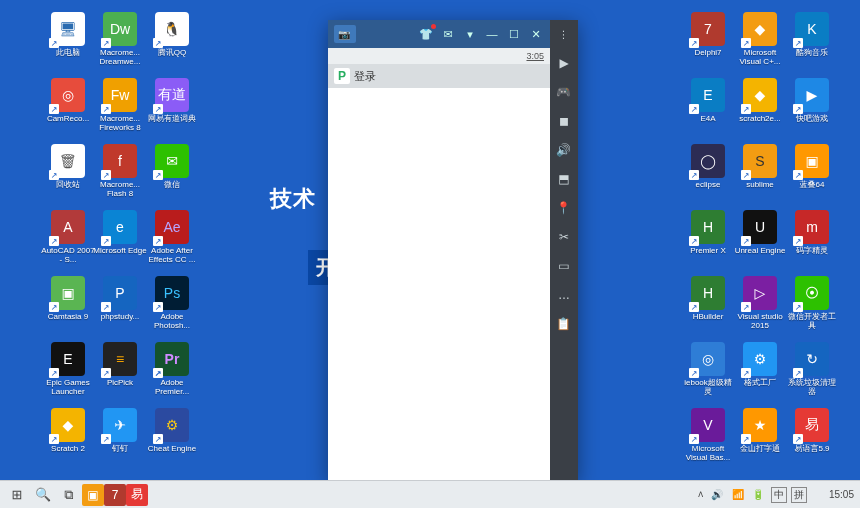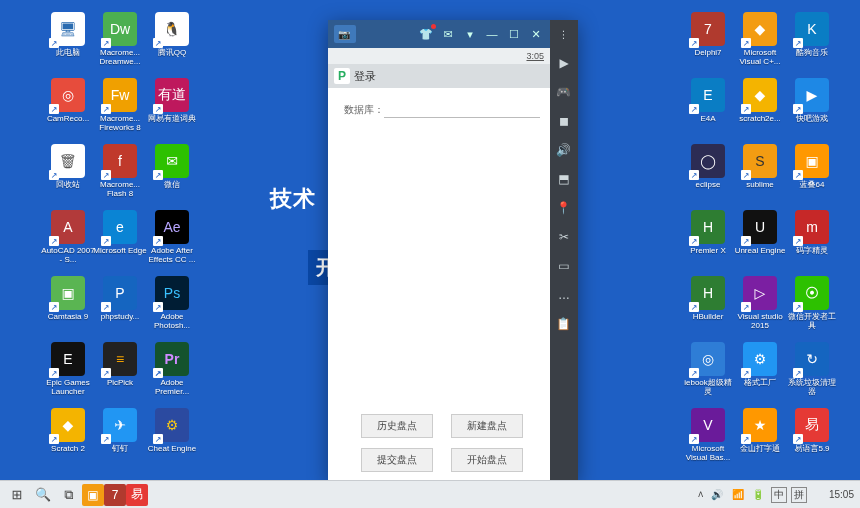--- a/index.html
+++ b/index.html
@@ -135,29 +135,29 @@
           <div class="pic" style="background: rgb(33, 150, 243); color: rgb(255, 255, 255); font-size: 14px;">✈<div class="shortcut">↗</div></div>
           <div class="lbl">钉钉</div>
         </div>
       </div>
       <div class="icon-col col-2">
         <div class="dicon">
           <div class="pic" style="background: rgb(255, 255, 255); color: rgb(0, 0, 0); font-size: 14px;">🐧<div class="shortcut">↗</div></div>
           <div class="lbl">腾讯QQ</div>
         </div>
         <div class="dicon">
-          <div class="pic" style="background: #be185d; color: rgb(255, 255, 255); font-size: 14px;">有道<div class="shortcut">↗</div></div>
+          <div class="pic" style="background: #8b5cf6; color: rgb(255, 255, 255); font-size: 14px;">有道<div class="shortcut">↗</div></div>
           <div class="lbl">网易有道词典</div>
         </div>
         <div class="dicon">
           <div class="pic" style="background: rgb(45, 193, 0); color: rgb(255, 255, 255); font-size: 14px;">✉<div class="shortcut">↗</div></div>
           <div class="lbl">微信</div>
         </div>
         <div class="dicon">
-          <div class="pic" style="background: #000000; color: rgb(184, 166, 255); font-size: 14px;">Ae<div class="shortcut">↗</div></div>
+          <div class="pic" style="background: #b91c1c; color: rgb(184, 166, 255); font-size: 14px;">Ae<div class="shortcut">↗</div></div>
           <div class="lbl">Adobe After Effects CC ...</div>
         </div>
         <div class="dicon">
           <div class="pic" style="background: rgb(0, 29, 52); color: rgb(58, 193, 255); font-size: 14px;">Ps<div class="shortcut">↗</div></div>
           <div class="lbl">Adobe Photosh...</div>
         </div>
         <div class="dicon">
           <div class="pic" style="background: #14532d; color: rgb(208, 139, 255); font-size: 14px; font-weight: bold;">Pr<div class="shortcut">↗</div></div>
           <div class="lbl">Adobe Premier...</div>
         </div>
@@ -273,31 +273,21 @@
         <div class="tbtn">✕</div>
       </div>
       <div class="emu-status">
         <span>3:05</span>
       </div>
       <div class="emu-header">
         <div class="logo">P</div>
         <div class="htitle">登录</div>
       </div>
       <div class="emu-body">
-        <div class="form-row">
-          <label>数据库：</label>
-          <input value="" style="">
-        </div>
         <div class="grow"></div>
-        <div class="bottom-btns">
-          <button>历史盘点</button>
-          <button>新建盘点</button>
-          <button>提交盘点</button>
-          <button>开始盘点</button>
-        </div>
       </div>
     </div>
     <div class="emu-side" id="emu-side">
         <div class="sbtn dots">⋮</div>
         <div class="sbtn">▶</div>
         <div class="sbtn">🎮</div>
         <div class="sbtn">◼</div>
         <div class="sbtn">🔊</div>
         <div class="sbtn">⬒</div>
         <div class="sbtn">📍</div>

